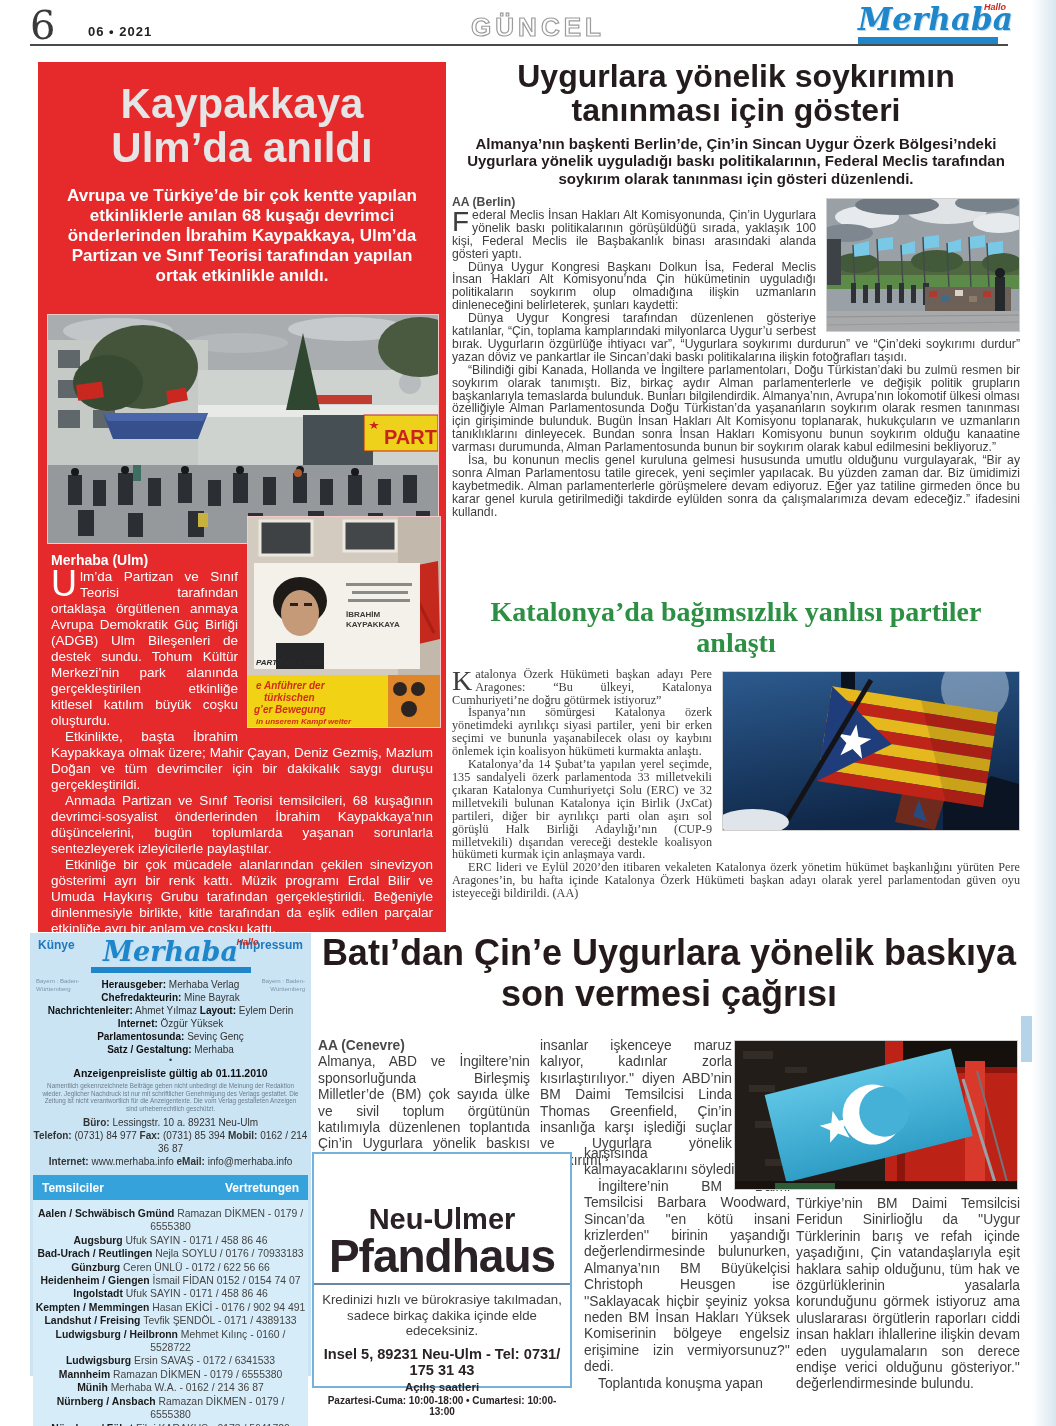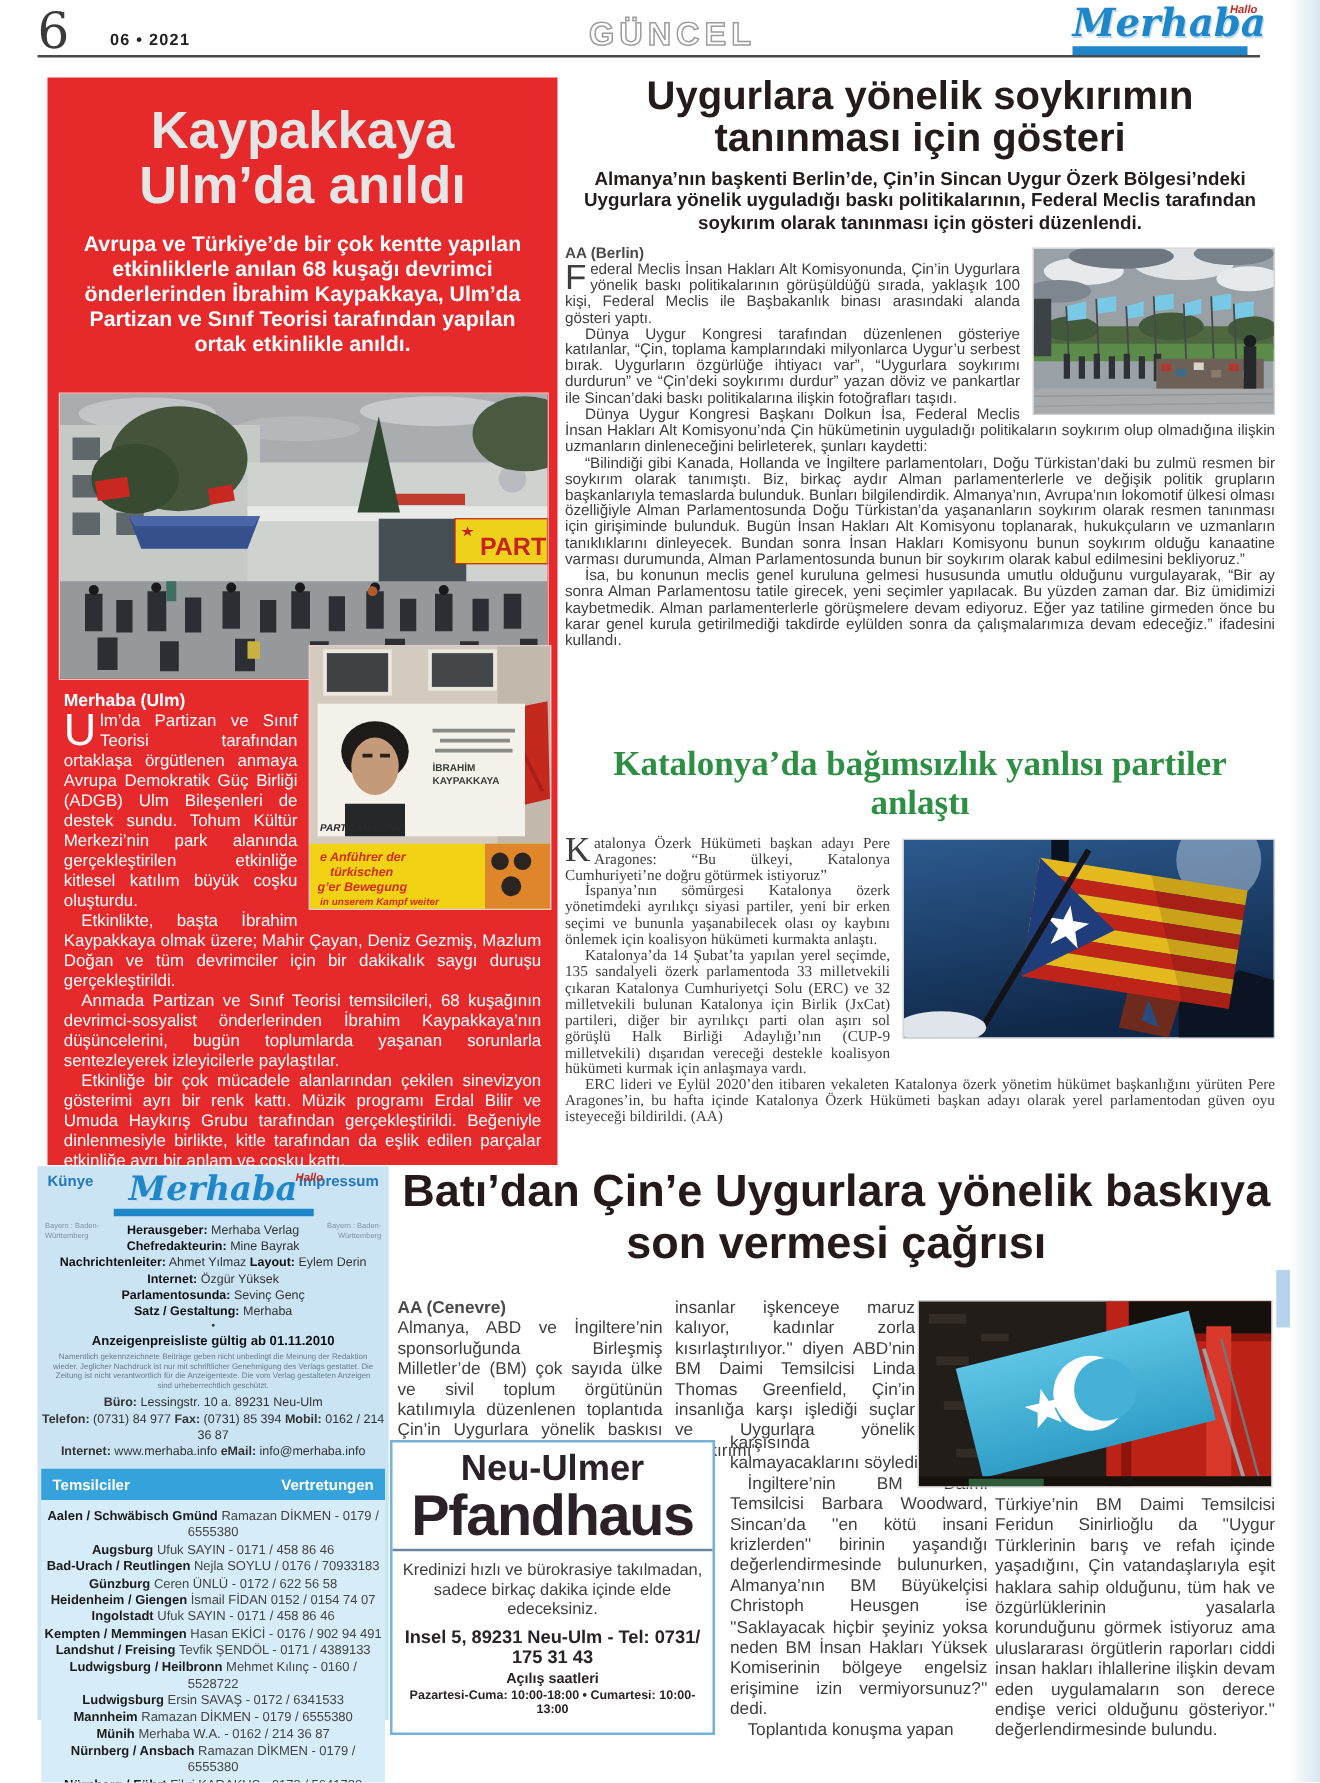--- a/index.html
+++ b/index.html
@@ -67,21 +67,21 @@
   .bcol p + p{text-indent:14px;}
   .bcol .byline{font-weight:bold;color:#4a4a4a;}
   .col1{left:318px;top:1038px;width:212px;}
   .col2a{left:540px;top:1038px;width:192px;}
   .col2b{left:584px;top:1146px;width:206px;}
   .col3{left:796px;top:1196px;width:224px;}
   .photoE{left:734px;top:1040px;width:282px;height:148px;border:1px solid #cfcfcf;}
   
   .ad{left:312px;top:1152px;width:256px;height:232px;background:#fff;border:2px solid #74b2dc;text-align:center;color:#2a2226;}
   .ad-head{padding:6px 0 5px;border-bottom:2px solid #6b87a0;}
-  .ad-l1{font-size:29px;font-weight:bold;line-height:30px;}
+  .ad-l1{font-size:29px;font-weight:bold;line-height:30px;margin-top:44px;}
   .ad-l2{font-size:46px;font-weight:bold;line-height:44px;letter-spacing:-1px;}
   .ad-body{margin:7px 8px 0;font-size:13.2px;line-height:15.5px;color:#3e3e3e;}
   .ad-addr{margin-top:7px;font-size:14.6px;font-weight:bold;}
   .ad-hours-t{margin-top:3px;font-size:11.5px;font-weight:bold;}
   .ad-hours{margin-top:2px;font-size:10px;font-weight:bold;}
   
   .edge-right{left:1032px;top:0;width:24px;height:1426px;background:linear-gradient(to right,#ffffff,#d9e6ef);}
   .edge-nub{left:1021px;top:1016px;width:11px;height:46px;background:#b5d4ea;}
   svg{display:block;}
 </style>
@@ -272,22 +272,22 @@
       </g>
       <rect x="168" y="78" width="10" height="36" fill="#26292c"></rect>
       <circle cx="173" cy="74" r="5" fill="#1b1d20"></circle>
       <rect x="0" y="112" width="192" height="20" fill="#a7a9ab"></rect>
       <line x1="0" y1="118" x2="192" y2="116" stroke="#8f9193" stroke-width="1"></line>
       <line x1="0" y1="126" x2="192" y2="123" stroke="#989a9c" stroke-width="1"></line>
     </svg>
     <p class="byline">AA (Berlin)</p>
     <p class="lead"><span class="drop">F</span><span>ederal Meclis İnsan Hakları Alt Komisyonunda, Çin’in Uygurlara yönelik baskı politikalarının görüşüldüğü sırada, yaklaşık 100 kişi, Federal Meclis ile Başbakanlık binası arasındaki alanda gösteri yaptı.</span></p>
     <div>
+        <p>Dünya Uygur Kongresi Başkanı Dolkun İsa, Federal Meclis İnsan Hakları Alt Komisyonu’nda Çin hükümetinin uyguladığı politikaların soykırım olup olmadığına ilişkin uzmanların dinleneceğini belirleterek, şunları kaydetti:</p>
         <p>Dünya Uygur Kongresi tarafından düzenlenen gösteriye katılanlar, “Çin, toplama kamplarındaki milyonlarca Uygur’u serbest bırak. Uygurların özgürlüğe ihtiyacı var”, “Uygurlara soykırımı durdurun” ve “Çin’deki soykırımı durdur” yazan döviz ve pankartlar ile Sincan’daki baskı politikalarına ilişkin fotoğrafları taşıdı.</p>
-        <p>Dünya Uygur Kongresi Başkanı Dolkun İsa, Federal Meclis İnsan Hakları Alt Komisyonu’nda Çin hükümetinin uyguladığı politikaların soykırım olup olmadığına ilişkin uzmanların dinleneceğini belirleterek, şunları kaydetti:</p>
         <p>“Bilindiği gibi Kanada, Hollanda ve İngiltere parlamentoları, Doğu Türkistan’daki bu zulmü resmen bir soykırım olarak tanımıştı. Biz, birkaç aydır Alman parlamenterlerle ve değişik politik grupların başkanlarıyla temaslarda bulunduk. Bunları bilgilendirdik. Almanya’nın, Avrupa’nın lokomotif ülkesi olması özelliğiyle Alman Parlamentosunda Doğu Türkistan’da yaşananların soykırım olarak resmen tanınması için girişiminde bulunduk. Bugün İnsan Hakları Alt Komisyonu toplanarak, hukukçuların ve uzmanların tanıklıklarını dinleyecek. Bundan sonra İnsan Hakları Komisyonu bunun soykırım olduğu kanaatine varması durumunda, Alman Parlamentosunda bunun bir soykırım olarak kabul edilmesini bekliyoruz.”</p>
         <p>İsa, bu konunun meclis genel kuruluna gelmesi hususunda umutlu olduğunu vurgulayarak, “Bir ay sonra Alman Parlamentosu tatile girecek, yeni seçimler yapılacak. Bu yüzden zaman dar. Biz ümidimizi kaybetmedik. Alman parlamenterlerle görüşmelere devam ediyoruz. Eğer yaz tatiline girmeden önce bu karar genel kurula getirilmediği takdirde eylülden sonra da çalışmalarımıza devam edeceğiz.” ifadesini kullandı.</p>
       </div>
   </div>
 </div>
 
 <div class="abs katalonya">
   <h1 class="kat-h1">Katalonya’da bağımsızlık yanlısı partiler anlaştı</h1>
   <div class="body-sm">
     <svg class="photoD" viewBox="0 0 296 158" preserveAspectRatio="none">
@@ -357,21 +357,21 @@
       <div><b>Internet:</b><span> www.merhaba.info</span><b> eMail:</b><span> info@merhaba.info</span></div>
     </div>
   <div class="temsil-bar">
     <span>Temsilciler</span>
     <span>Vertretungen</span>
   </div>
   <div class="rep-list">
       <div class="rep-row"><b>Aalen / Schwäbisch Gmünd </b><span>Ramazan DİKMEN - 0179 / 6555380</span></div>
       <div class="rep-row"><b>Augsburg </b><span>Ufuk SAYIN - 0171 / 458 86 46</span></div>
       <div class="rep-row"><b>Bad-Urach / Reutlingen </b><span>Nejla SOYLU / 0176 / 70933183</span></div>
-      <div class="rep-row"><b>Günzburg </b><span>Ceren ÜNLÜ -  0172 / 622 56 58</span></div>
+      <div class="rep-row"><b>Günzburg </b><span>Ceren ÜNLÜ -  0172 / 622 56 66</span></div>
       <div class="rep-row"><b>Heidenheim / Giengen </b><span>İsmail FİDAN 0152 / 0154 74 07</span></div>
       <div class="rep-row"><b>Ingolstadt </b><span>Ufuk SAYIN - 0171 / 458 86 46</span></div>
       <div class="rep-row"><b>Kempten / Memmingen </b><span>Hasan EKİCİ - 0176 / 902 94 491</span></div>
       <div class="rep-row"><b>Landshut / Freising </b><span>Tevfik ŞENDÖL - 0171 / 4389133</span></div>
       <div class="rep-row"><b>Ludwigsburg / Heilbronn </b><span>Mehmet Kılınç - 0160 / 5528722</span></div>
       <div class="rep-row"><b>Ludwigsburg </b><span>Ersin SAVAŞ - 0172 / 6341533</span></div>
       <div class="rep-row"><b>Mannheim </b><span>Ramazan DİKMEN - 0179 / 6555380</span></div>
       <div class="rep-row"><b>Münih </b><span>Merhaba W.A. - 0162 / 214 36 87</span></div>
       <div class="rep-row"><b>Nürnberg / Ansbach </b><span>Ramazan DİKMEN - 0179 / 6555380</span></div>
       <div class="rep-row"><b>Nürnberg / Führt </b><span>Fikri KARAKUŞ - 0173 / 5641720</span></div>

